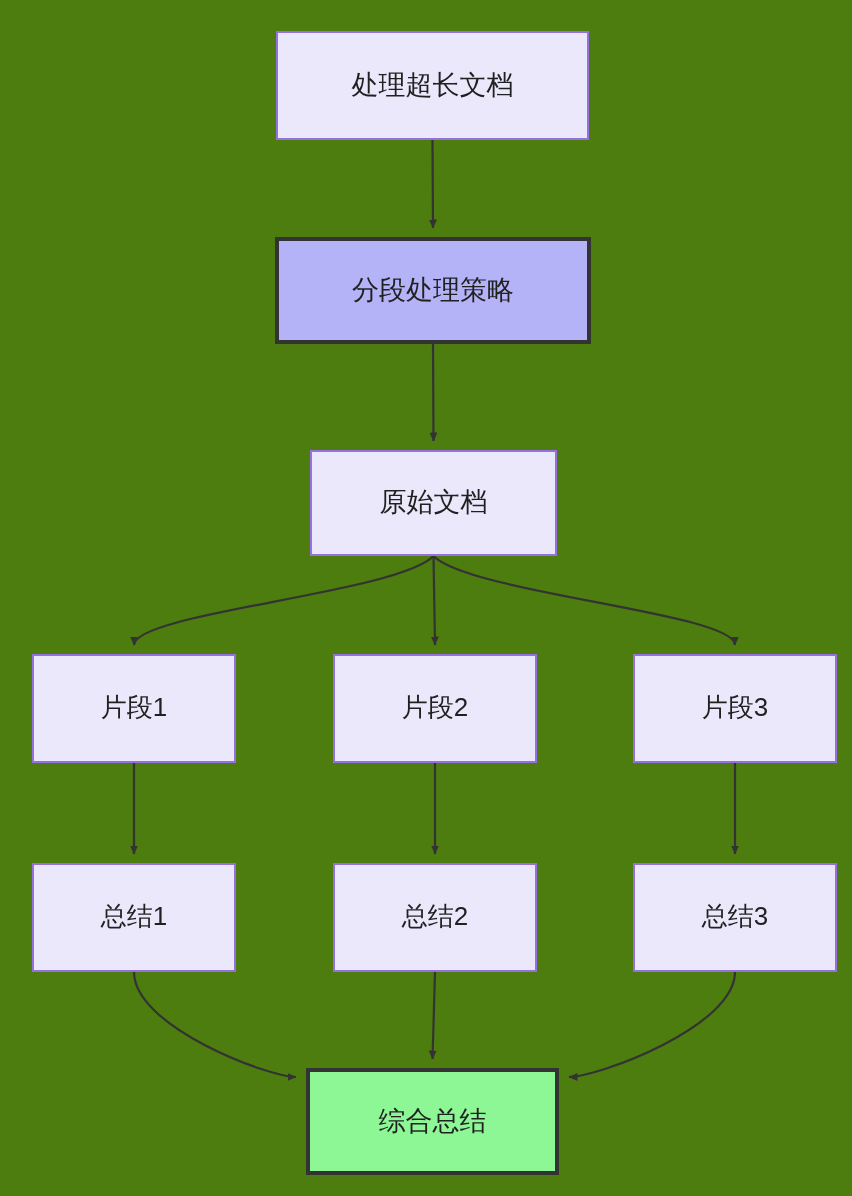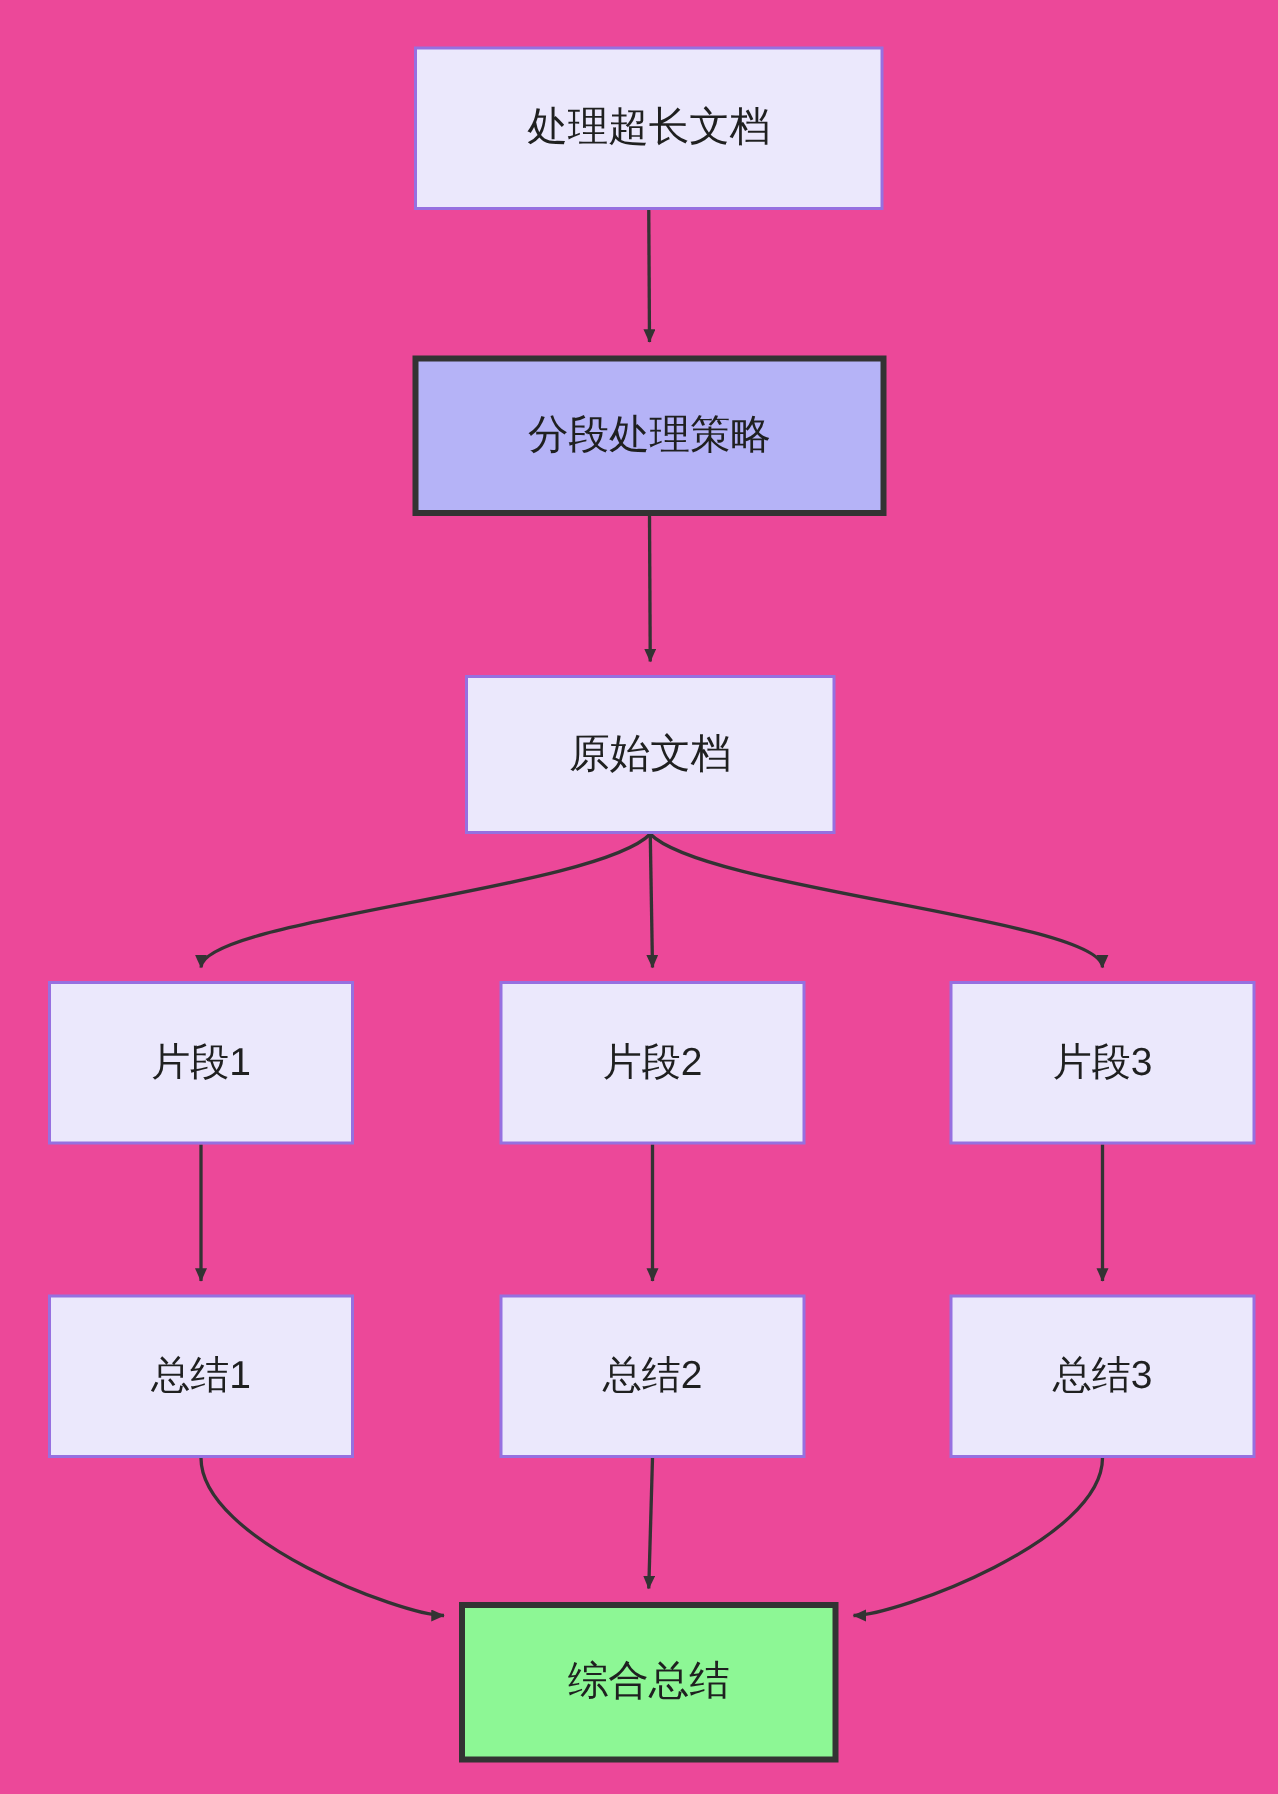--- a/index.html
+++ b/index.html
@@ -10,21 +10,21 @@
   body {
     width: 852px;
     height: 1196px;
     font-family: "Liberation Sans", "DejaVu Sans", sans-serif;
     overflow: hidden;
   }
   #flowchart-root {
     position: relative;
     width: 852px;
     height: 1196px;
-    background: #ec4899;
+    background: #4d7c0f;
   }
   svg.diagram-canvas {
     position: absolute;
     top: 0;
     left: 0;
     width: 852px;
     height: 1196px;
     display: block;
   }
   .node-label {

